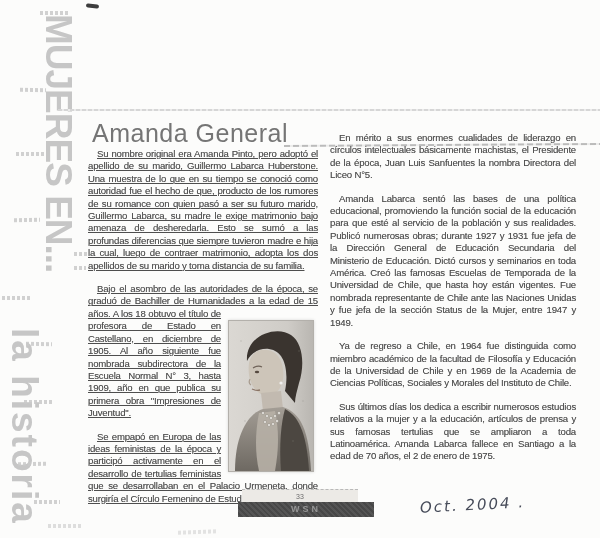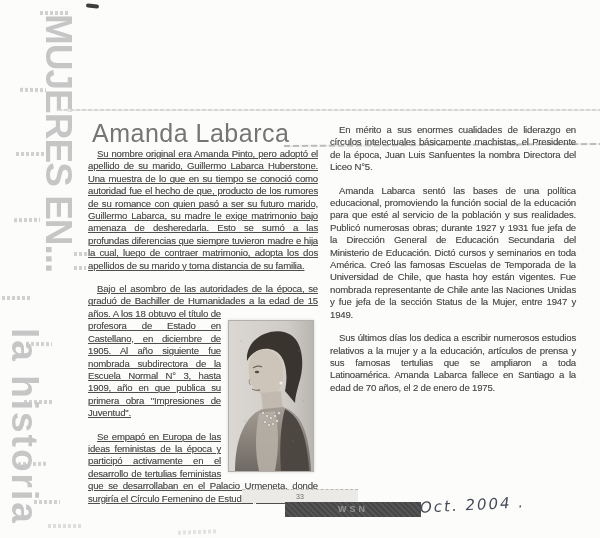--- a/index.html
+++ b/index.html
@@ -39,21 +39,21 @@
   
   .title{
     position:absolute;left:92px;top:119px;
     font-size:25px;color:#757575;letter-spacing:.5px;
   }
   .col{position:absolute;font-size:9.6px;line-height:12.4px;color:#4e4e4e;
     text-align:justify;letter-spacing:-.2px;
     text-shadow:0 0 .5px rgba(70,70,70,.5);}
   .col p{margin:0 0 11px 0;text-indent:9px;}
   .col-left{left:88px;top:148px;width:230px;text-decoration:underline;}
-  .col-right{left:330px;top:124px;width:246px;}
+  .col-right{left:330px;top:132px;width:246px;}
   .photo-spacer{
     float:right;width:97px;height:192px;
     shape-outside:inset(38px 0 0 0);shape-margin:5px;
   }
   
   .photo{
     position:absolute;left:228px;top:320px;width:84px;height:150px;
     border:1px solid #b3b0ab;box-shadow:0 0 3px rgba(0,0,0,.15);
   }
   
@@ -61,21 +61,21 @@
     position:absolute;left:242px;top:489px;width:116px;height:13px;
     background:#eceae6;border-top:1px dashed #b9b9b9;
     font-size:7px;color:#6d6d6d;text-align:center;line-height:13px;
   }
   .stamp-bar{
     position:absolute;left:238px;top:502px;width:136px;height:15px;
     background:
       repeating-linear-gradient(45deg,rgba(255,255,255,.08) 0 2px,transparent 2px 4px),
       #474747;
     color:#969696;font-size:9px;font-weight:bold;letter-spacing:3px;
-    text-align:center;line-height:15px;margin-left:47px;
+    text-align:center;line-height:15px;
   }
   .handwriting{
     position:absolute;left:420px;top:496px;
     font-family:"DejaVu Sans",sans-serif;font-style:italic;
     font-size:15px;letter-spacing:2px;color:#464b59;
     transform:rotate(-3deg);white-space:nowrap;
   }
 </style>
 </head>
 <body>
@@ -96,32 +96,33 @@
   <div class="squig" style="left:26px;top:342px;width:26px;transform:rotate(1deg);"></div>
   <div class="squig" style="left:24px;top:400px;width:30px;"></div>
   <div class="squig" style="left:18px;top:462px;width:28px;transform:rotate(-1deg);"></div>
   <div class="squig" style="left:34px;top:500px;width:26px;"></div>
   <div class="squig" style="left:48px;top:524px;width:34px;opacity:.6;"></div>
   <div class="squig" style="left:178px;top:530px;width:40px;opacity:.5;transform:rotate(-2deg);"></div>
 
   <div class="rule-top"></div>
   <div class="strike-line"></div>
 
-  <div class="title">Amanda Labarca</div>
+  <div class="title">Amanda General</div>
 
   <div class="col col-left">
     <p>Su nombre original era Amanda Pinto, pero adoptó el apellido de su marido, Guillermo Labarca Huberstone. Una muestra de lo que en su tiempo se conoció como autoridad fue el hecho de que, producto de los rumores de su romance con quien pasó a ser su futuro marido, Guillermo Labarca, su madre le exige matrimonio bajo amenaza de desheredarla. Esto se sumó a las profundas diferencias que siempre tuvieron madre e hija la cual, luego de contraer matrimonio, adopta los dos apellidos de su marido y toma distancia de su familia.</p>
     <div class="photo-spacer"></div>
     <p>Bajo el asombro de las autoridades de la época, se graduó de Bachiller de Humanidades a la edad de 15 años. A los 18 obtuvo el título de profesora de Estado en Castellano, en diciembre de 1905. Al año siguiente fue nombrada subdirectora de la Escuela Normal N° 3, hasta 1909, año en que publica su primera obra "Impresiones de Juventud".</p>
     <p>Se empapó en Europa de las ideas feministas de la época y participó activamente en el desarrollo de tertulias feministas que se desarrollaban en el Palacio Urmeneta, donde surgiría el Círculo Femenino de Estudios, en 1919.</p>
   </div>
 
   <div class="col col-right">
     <p>En mérito a sus enormes cualidades de liderazgo en círculos intelectuales básicamente machistas, el Presidente de la época, Juan Luis Sanfuentes la nombra Directora del Liceo N°5.</p>
     <p>Amanda Labarca sentó las bases de una política educacional, promoviendo la función social de la educación para que esté al servicio de la población y sus realidades. Publicó numerosas obras; durante 1927 y 1931 fue jefa de la Dirección General de Educación Secundaria del Ministerio de Educación. Dictó cursos y seminarios en toda América. Creó las famosas Escuelas de Temporada de la Universidad de Chile, que hasta hoy están vigentes. Fue nombrada representante de Chile ante las Naciones Unidas y fue jefa de la sección Status de la Mujer, entre 1947 y 1949.</p>
+    <p>Ya de regreso a Chile, en 1964 fue distinguida como miembro académico de la facultad de Filosofía y Educación de la Universidad de Chile y en 1969 de la Academia de Ciencias Políticas, Sociales y Morales del Instituto de Chile.</p>
     <p>Sus últimos días los dedica a escribir numerosos estudios relativos a la mujer y a la educación, artículos de prensa y sus famosas tertulias que se ampliaron a toda Latinoamérica. Amanda Labarca fallece en Santiago a la edad de 70 años, el 2 de enero de 1975.</p>
   </div>
 
   <div class="photo">
     <svg width="84" height="150" viewBox="0 0 84 150" xmlns="http://www.w3.org/2000/svg">
       <defs>
         <linearGradient id="bgGrad" x1="0" y1="0" x2="1" y2="0">
           <stop offset="0" stop-color="#dbd8d3"></stop>
           <stop offset=".7" stop-color="#cfccc7"></stop>
           <stop offset="1" stop-color="#b9b6b1"></stop>

